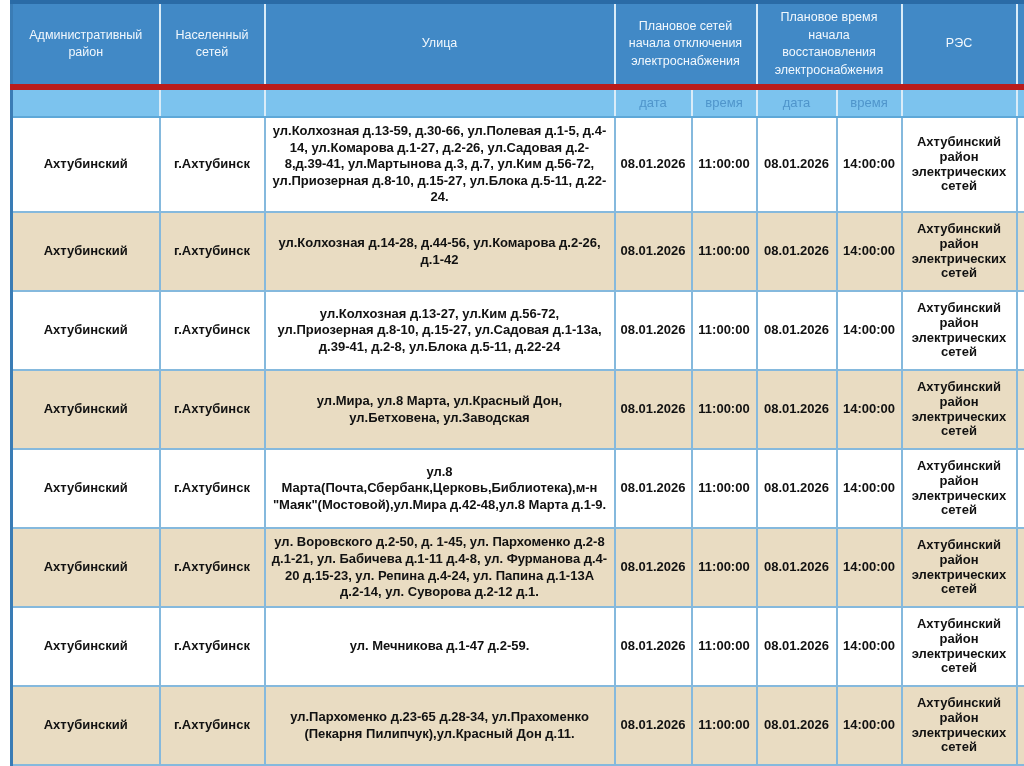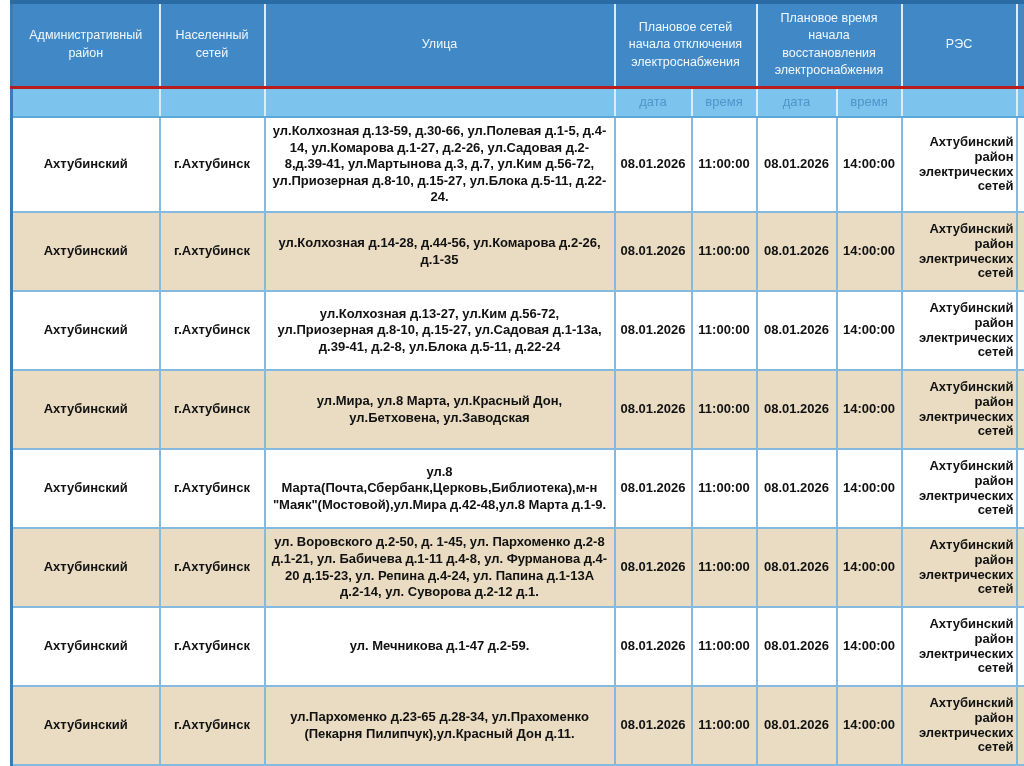--- a/index.html
+++ b/index.html
@@ -33,37 +33,37 @@
     border-right:2px solid var(--header-border);
     text-align:center;vertical-align:middle;
     padding:2px 4px;
   }
   thead tr.main-header{height:85px;}
   thead tr.sub-header{height:30px;}
   thead tr.sub-header th{
     background:var(--subheader-bg);
     color:var(--subheader-text);
     font-size:13px;
-    border-top:3px solid #b91c1c;
+    border-top:6px solid #b91c1c;
     border-bottom:2px solid #5ea8d8;
   }
   tbody td{
     border:2px solid var(--border);
     text-align:center;vertical-align:middle;
     color:#111111;font-weight:bold;
     font-size:13px;line-height:1.28;
     padding:2px 5px;
     background:#ffffff;
   }
   tbody tr{height:79px;}
   tbody tr:first-child{height:95px;}
   tbody tr:nth-child(even) td{background:var(--row-alt-bg);}
   tbody tr.partial-row{height:40px;}
   td.c-date,td.c-time{white-space:nowrap;padding:10px 1px;}
-  td.c-res{font-size:13px;line-height:1.15;padding:2px 2px;text-align:right;}
+  td.c-res{font-size:13px;line-height:1.15;padding:2px 2px;}
   td.c-street{padding:2px 6px;margin-left:24px;}
 </style>
 </head>
 <body>
 
 <div class="viewport">
   <table>
     <colgroup>
       <col style="width:148px">
       <col style="width:105px">
@@ -105,21 +105,21 @@
     <td class="c-date">08.01.2026</td>
     <td class="c-time">11:00:00</td>
     <td class="c-date">08.01.2026</td>
     <td class="c-time">14:00:00</td>
     <td class="c-res">Ахтубинский район электрических сетей</td>
     <td class="c-extra">А</td>
   </tr>
         <tr>
     <td class="c-district">Ахтубинский</td>
     <td class="c-settlement">г.Ахтубинск</td>
-    <td class="c-street">ул.Колхозная д.14-28, д.44-56, ул.Комарова д.2-26, д.1-35</td>
+    <td class="c-street">ул.Колхозная д.14-28, д.44-56, ул.Комарова д.2-26, д.1-42</td>
     <td class="c-date">08.01.2026</td>
     <td class="c-time">11:00:00</td>
     <td class="c-date">08.01.2026</td>
     <td class="c-time">14:00:00</td>
     <td class="c-res">Ахтубинский район электрических сетей</td>
     <td class="c-extra">А</td>
   </tr>
         <tr>
     <td class="c-district">Ахтубинский</td>
     <td class="c-settlement">г.Ахтубинск</td>

